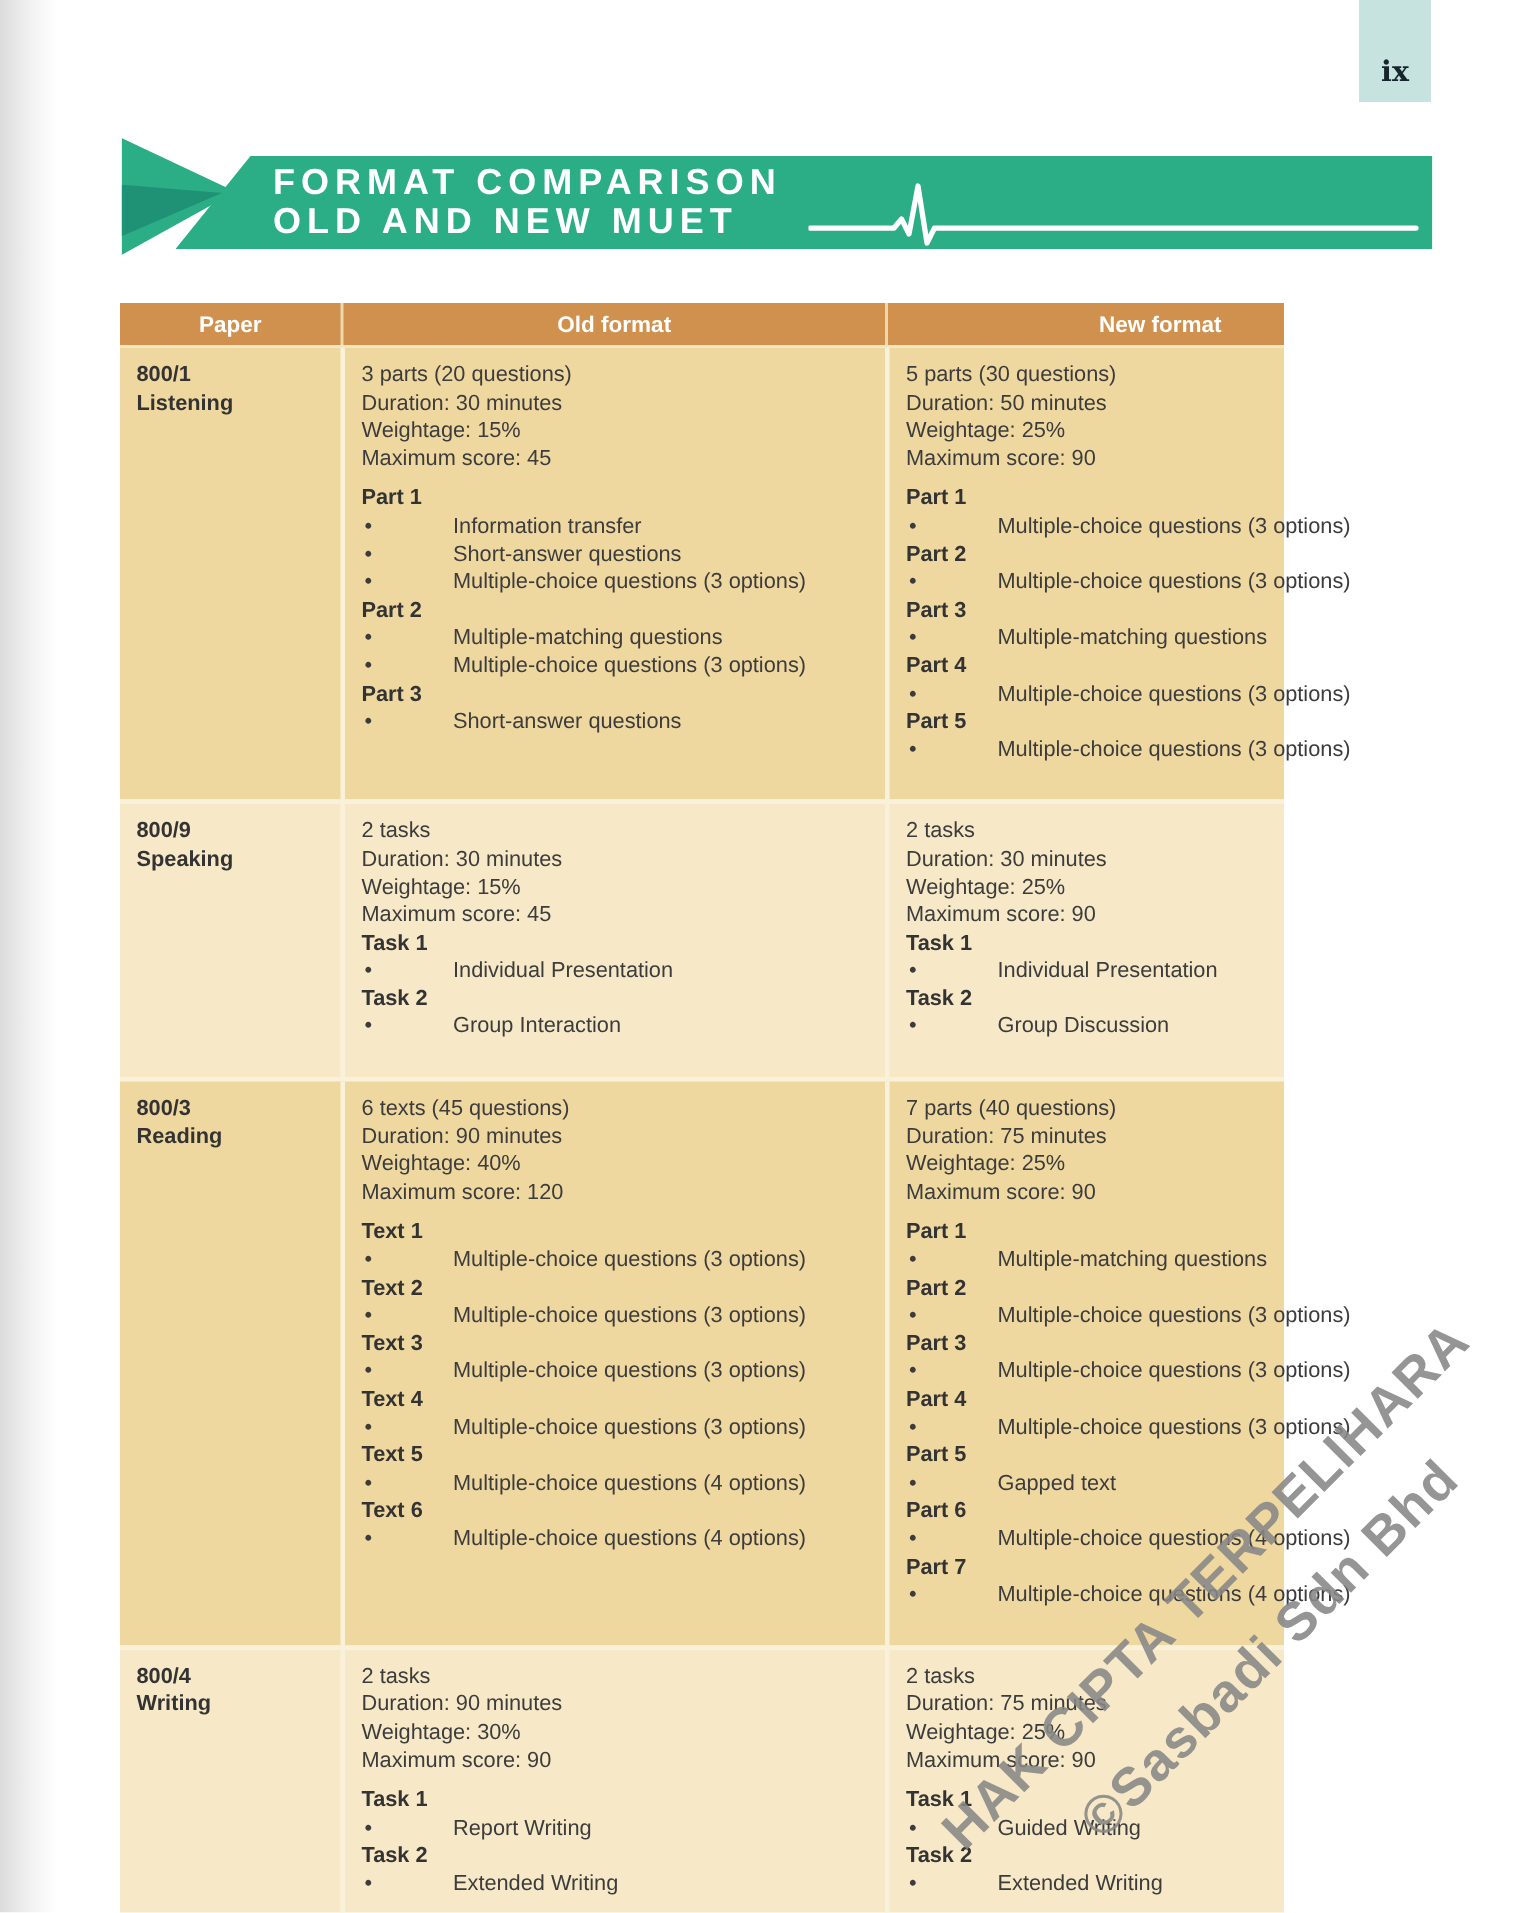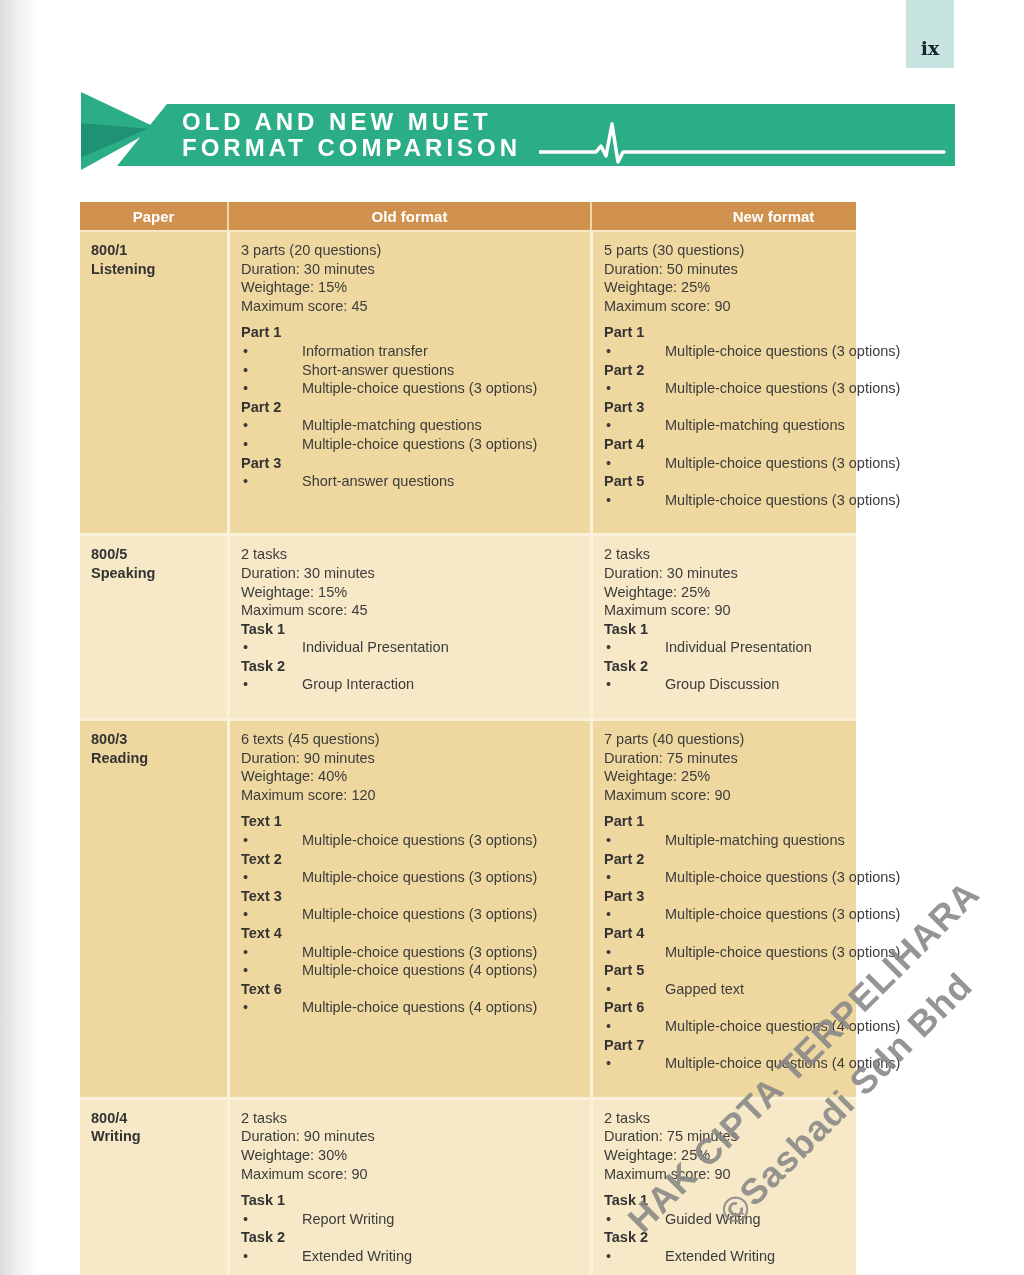--- a/index.html
+++ b/index.html
@@ -67,22 +67,22 @@
 
 <div class="page-edge"></div>
 
 <div class="page-tab">
   <span class="num">ix</span>
 </div>
 
 <div class="banner">
   <div class="banner-bar">
     <div class="banner-title">
+      <div>FORMAT COMPARISON</div>
       <div>OLD AND NEW MUET</div>
-      <div>FORMAT COMPARISON</div>
     </div>
     <svg class="heartbeat" viewBox="0 0 410 62" xmlns="http://www.w3.org/2000/svg">
       <polyline points="1,48 57,48 62,42 67,52 73,20 79,58 84,48 405,48" fill="none" stroke="#ffffff" stroke-width="3.5" stroke-linejoin="round" stroke-linecap="round"></polyline>
     </svg>
   </div>
   <div class="banner-tri">
     <div class="tri-outer"></div>
     <div class="tri-inner"></div>
   </div>
 </div>
@@ -167,21 +167,21 @@
             <div class="sec-heading">Part 5</div>
             <div class="bullet-item">
               <span class="bullet-ic">•</span>
               <span class="bullet-tx">Multiple-choice questions (3 options)</span>
             </div>
           </div>
         </div>
       </div>
       <div class="trow light">
         <div class="cell paper-cell">
-          <div class="paper-code">800/5</div>
+          <div class="paper-code">800/9</div>
           <div class="paper-name">Speaking</div>
         </div>
         <div class="cell">
           <div class="summary">
             <div class="summary-line">2 tasks</div>
             <div class="summary-line">Duration: 30 minutes</div>
             <div class="summary-line">Weightage: 15%</div>
             <div class="summary-line">Maximum score: 45</div>
           </div>
           <div class="sections">
@@ -244,20 +244,21 @@
             <div class="sec-heading">Text 3</div>
             <div class="bullet-item">
               <span class="bullet-ic">•</span>
               <span class="bullet-tx">Multiple-choice questions (3 options)</span>
             </div>
             <div class="sec-heading">Text 4</div>
             <div class="bullet-item">
               <span class="bullet-ic">•</span>
               <span class="bullet-tx">Multiple-choice questions (3 options)</span>
             </div>
+            <div class="sec-heading">Text 5</div>
             <div class="bullet-item">
               <span class="bullet-ic">•</span>
               <span class="bullet-tx">Multiple-choice questions (4 options)</span>
             </div>
             <div class="sec-heading">Text 6</div>
             <div class="bullet-item">
               <span class="bullet-ic">•</span>
               <span class="bullet-tx">Multiple-choice questions (4 options)</span>
             </div>
           </div>

